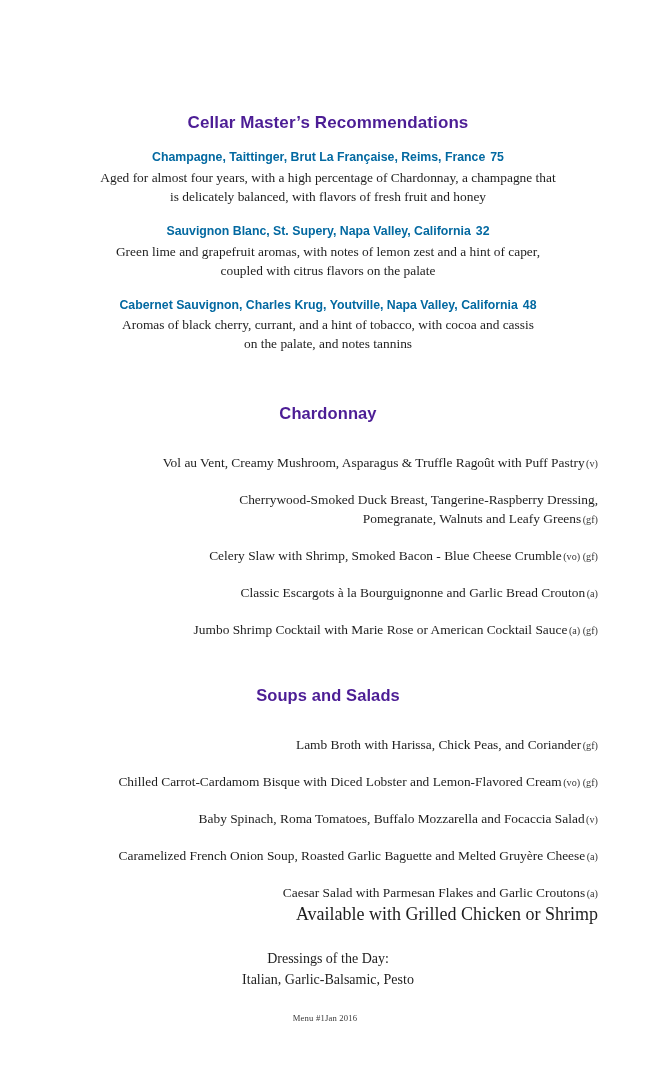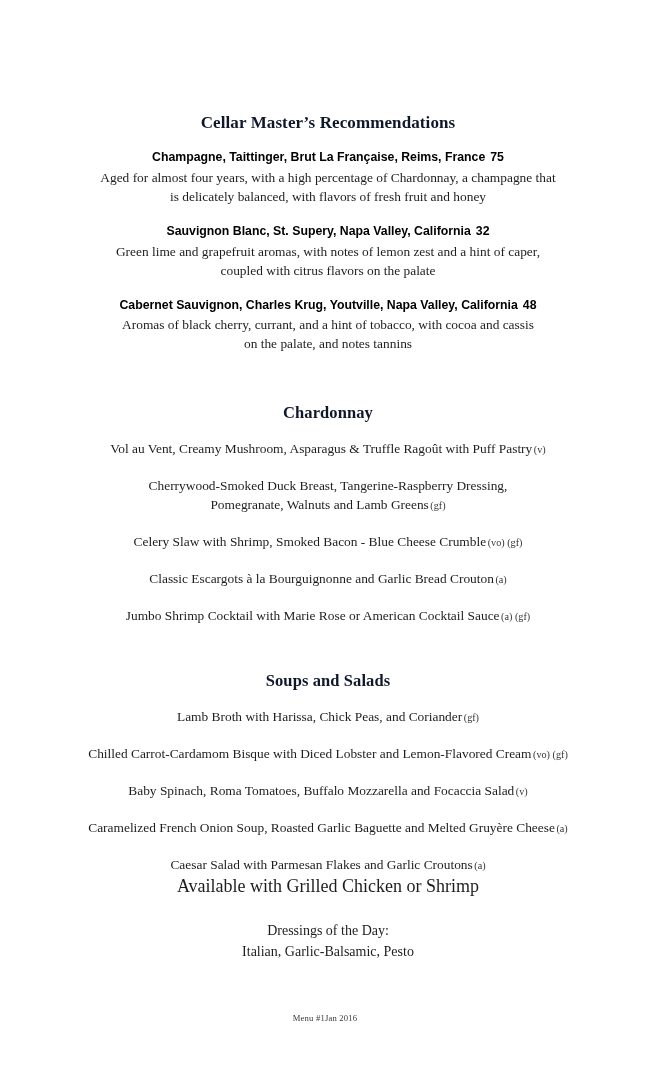--- a/index.html
+++ b/index.html
@@ -26,66 +26,67 @@
   .menu-body {
     position: absolute;
     left: 38px;
     top: 112px;
     width: 580px;
     text-align: center;
   }
 
   
   .section-heading {
-    font-family: Liberation Serif, serif;
+    font-family: Liberation Sans, sans-serif;
     font-weight: bold;
     font-size: 16.5px;
     letter-spacing: 0.1px;
-    color: #0f172a;
+    color: #4c1d95;
     margin: 0;
     line-height: 1.25;
   }
   .section-heading.wine-heading {
     font-size: 17px;
   }
 
   
   .wine-list {
     margin-top: 16px;
   }
   .wine-item {
     margin-bottom: 17px;
   }
   .wine-item:last-child { margin-bottom: 0; }
   .wine-name {
     font-family: "Liberation Sans", "DejaVu Sans", sans-serif;
     font-weight: bold;
     font-size: 12.3px;
     line-height: 1.35;
-    color: #000000;
+    color: #0369a1;
     margin: 0;
   }
   .wine-price {
     display: inline;
     padding-left: 5px;
   }
   .wine-desc {
     font-size: 13.4px;
     line-height: 1.42;
     color: #1d1d1d;
     margin: 2px auto 0 auto;
     max-width: 500px;
   }
 
   
   .course-section {
     margin-top: 0;
   }
   .course-items {
-    margin-top: 15px;
+    margin-top: 29px;
+    text-align: right;
   }
   .course-item {
     font-size: 13.4px;
     line-height: 1.42;
     color: #1d1d1d;
     margin: 0 auto 18px auto;
     max-width: 540px;
   }
   .course-item:last-child { margin-bottom: 0; }
   .item-sub {
@@ -169,21 +170,21 @@
 
     <div class="gap-before-appetizers"></div>
 
     <section class="course-section">
       <h2 class="section-heading">Chardonnay</h2>
 
       <div class="course-items">
 
         <p class="course-item"><span>Vol au Vent, Creamy Mushroom, Asparagus &amp; Truffle Ragoût with Puff Pastry</span><span class="tag">(v)</span></p>
 
-        <p class="course-item"><span>Cherrywood-Smoked Duck Breast, Tangerine-Raspberry Dressing,</span><span class="item-sub"><span>Pomegranate, Walnuts and Lamb Greens</span><span class="tag">(gf)</span></span></p>
+        <p class="course-item"><span>Cherrywood-Smoked Duck Breast, Tangerine-Raspberry Dressing,</span><span class="item-sub"><span>Pomegranate, Walnuts and Leafy Greens</span><span class="tag">(gf)</span></span></p>
 
         <p class="course-item"><span>Celery Slaw with Shrimp, Smoked Bacon - Blue Cheese Crumble</span><span class="tag">(vo) (gf)</span></p>
 
         <p class="course-item"><span>Classic Escargots à la Bourguignonne and Garlic Bread Crouton</span><span class="tag">(a)</span></p>
 
         <p class="course-item"><span>Jumbo Shrimp Cocktail with Marie Rose or American Cocktail Sauce</span><span class="tag">(a) (gf)</span></p>
 
       </div>
     </section>
 

